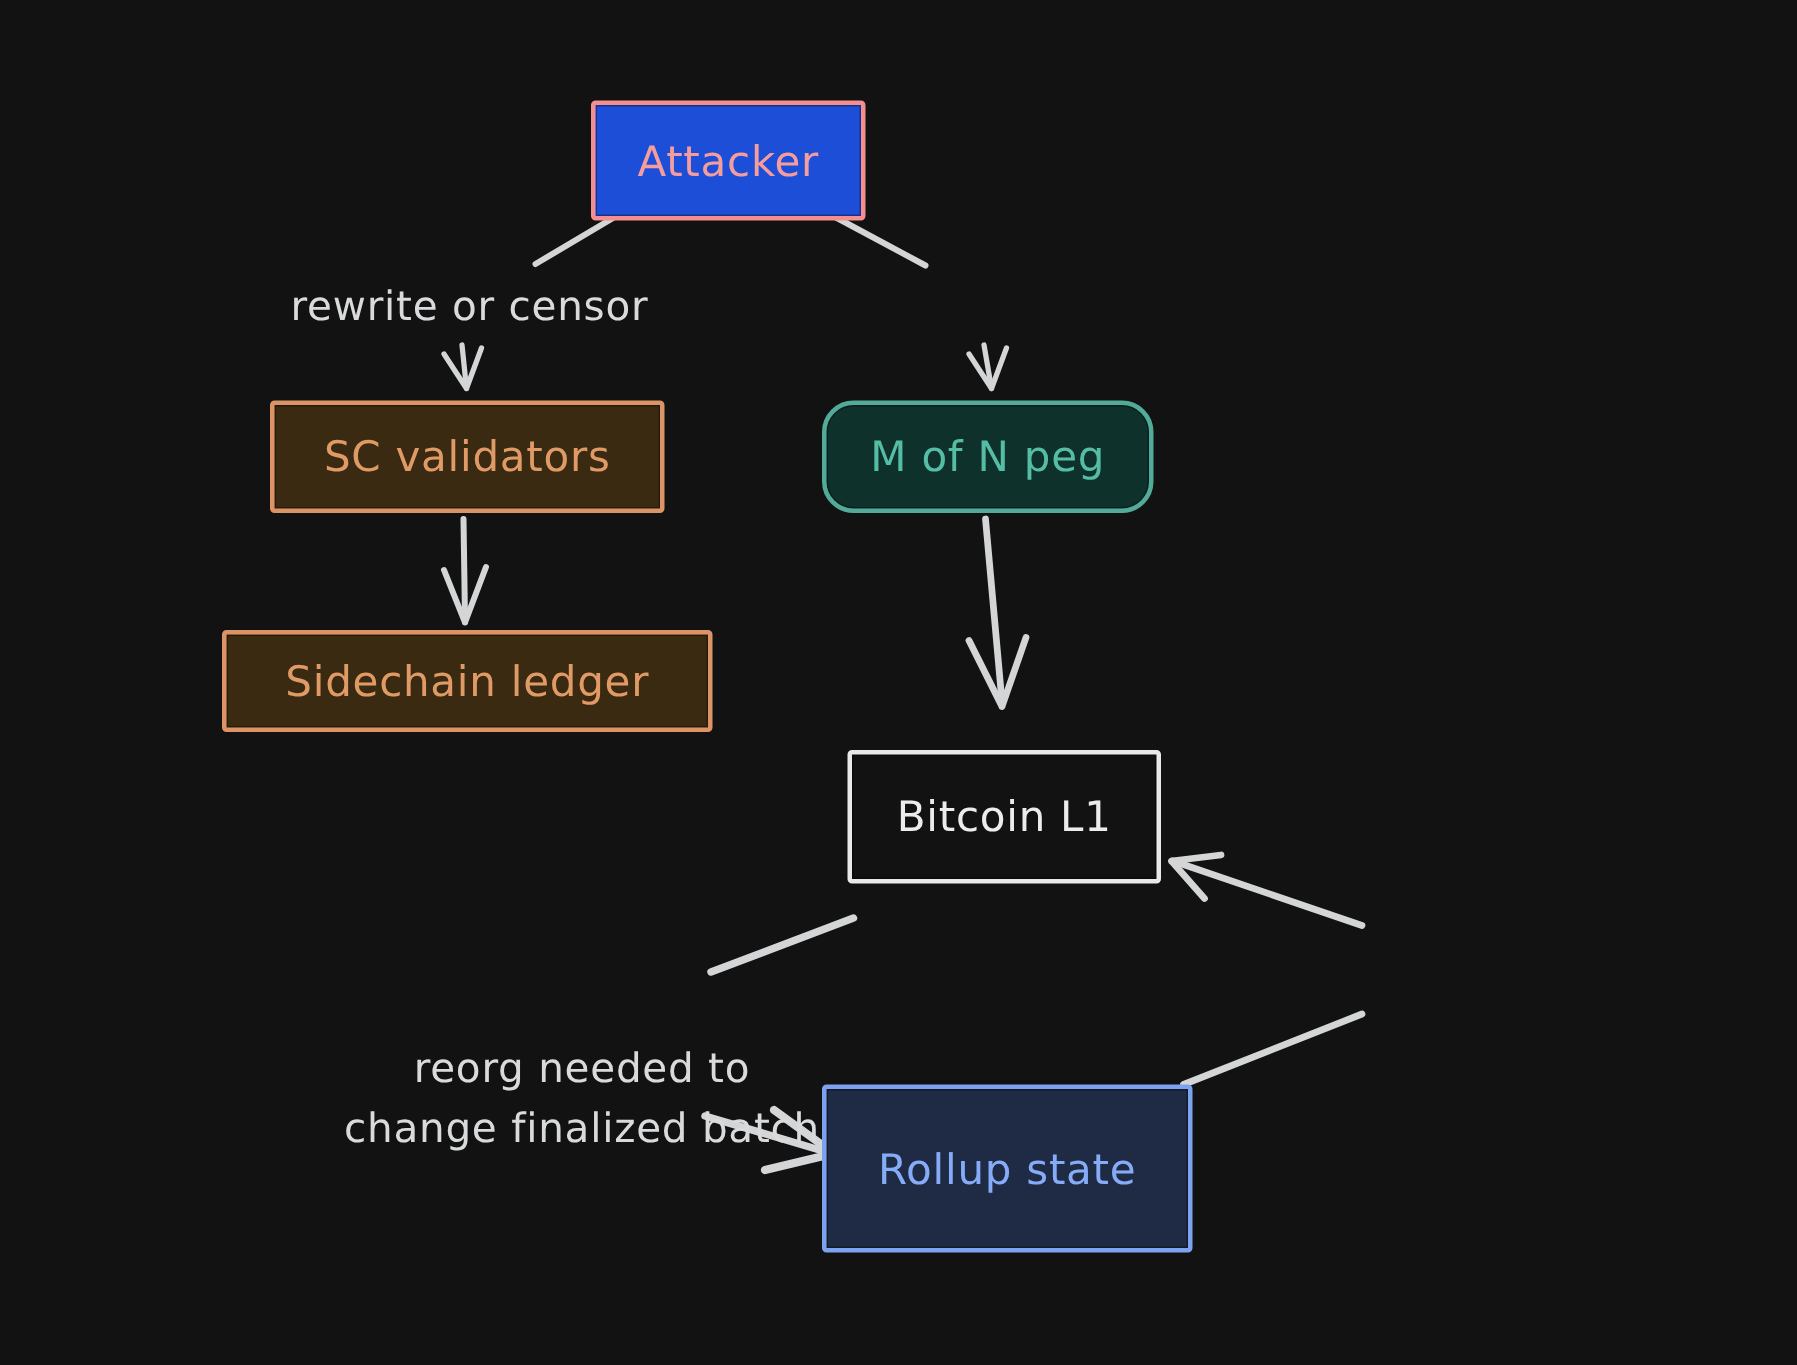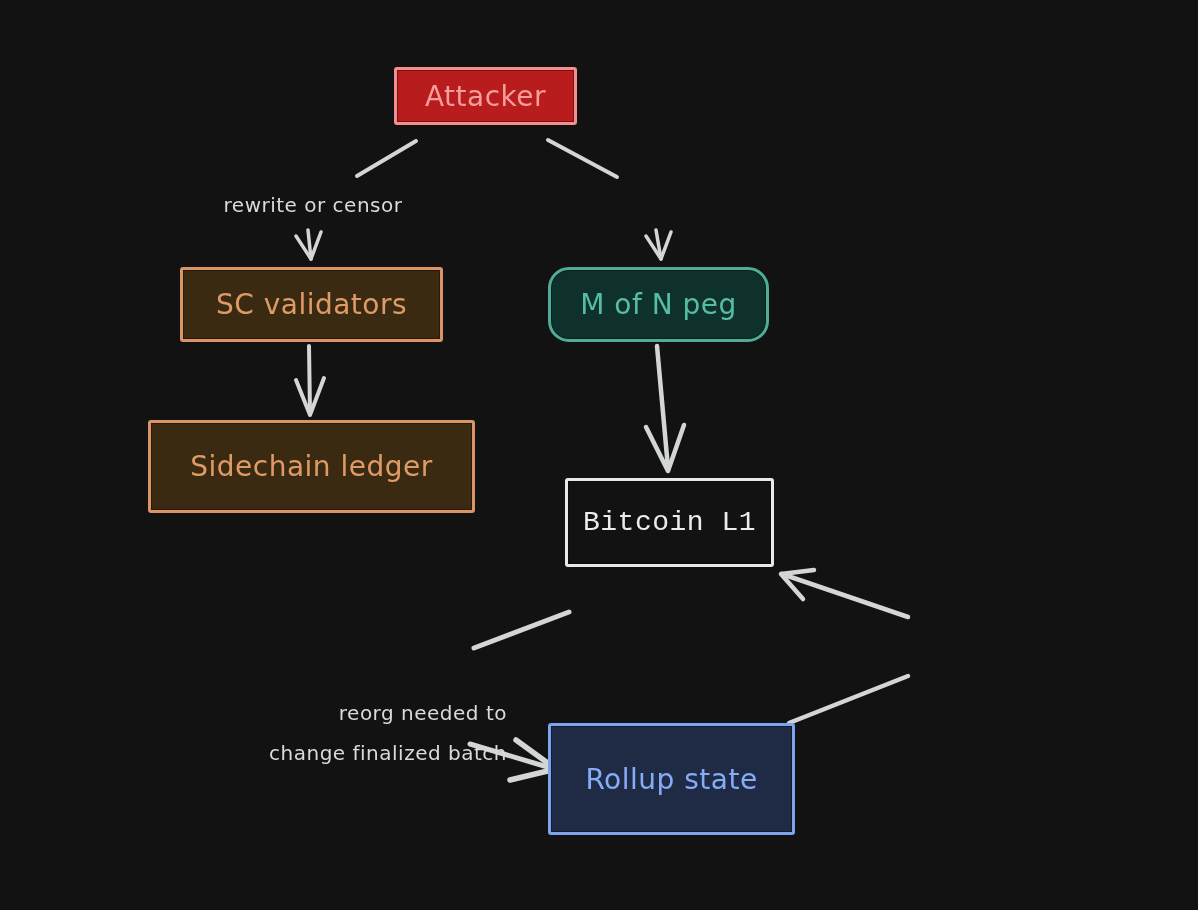--- a/index.html
+++ b/index.html
@@ -40,24 +40,24 @@
   }
   .node .node-label {
     font-size: 28px;
     letter-spacing: 0.5px;
     white-space: nowrap;
   }
   .edge-label {
     position: absolute;
     transform: translate(-50%, -50%);
     color: var(--label, #d8dadb);
-    font-size: 20px;
+    font-size: 27px;
     letter-spacing: 0.5px;
     white-space: nowrap;
-    text-align: right;
+    text-align: center;
     line-height: 40px;
   }
 </style>
 </head>
 <body style="background: rgb(18, 18, 18);">
 
 <div class="canvas">
 
   <svg class="arrows" viewBox="0 0 1198 910" xmlns="http://www.w3.org/2000/svg">
 
@@ -89,37 +89,37 @@
       <path d="M516,740 L556,769 M510,780 L556,769" stroke-width="5.5"></path>
     </g>
 
     <g>
       <path d="M789,723 L908,676" stroke-width="4.5"></path>
       <path d="M908,617 L782,574" stroke-width="4.5"></path>
       <path d="M814,570 L781,574 M803,599 L781,574" stroke-width="4.5"></path>
     </g>
   </svg>
 
-  <div class="node" style="left: 394px; top: 67px; width: 183px; height: 58px; border-width: 3.5px; border-color: rgb(245, 142, 142); background: #b91c1c; color: rgb(245, 156, 156);">
+  <div class="node" style="left: 394px; top: 67px; width: 183px; height: 80px; border-width: 3.5px; border-color: rgb(245, 142, 142); background: #1d4ed8; color: rgb(245, 156, 156);">
     <span class="node-label">Attacker</span>
   </div>
 
   <div class="node" style="left: 180px; top: 267px; width: 263px; height: 75px; border-color: rgb(220, 148, 103); background: rgb(58, 42, 18); color: rgb(224, 154, 102);">
     <span class="node-label">SC validators</span>
   </div>
 
-  <div class="node" style="left: 148px; top: 420px; width: 327px; height: 93px; border-color: rgb(220, 148, 103); background: rgb(58, 42, 18); color: rgb(224, 154, 102);">
+  <div class="node" style="left: 148px; top: 420px; width: 327px; height: 68px; border-color: rgb(220, 148, 103); background: rgb(58, 42, 18); color: rgb(224, 154, 102);">
     <span class="node-label">Sidechain ledger</span>
   </div>
 
   <div class="node" style="left: 548px; top: 267px; width: 221px; height: 75px; border-color: rgb(81, 171, 152); background: rgb(15, 49, 43); color: rgb(85, 189, 165); border-radius: 21px;">
     <span class="node-label">M of N peg</span>
   </div>
 
-  <div class="node" style="left: 565px; top: 478px; width: 209px; height: 89px; border-color: rgb(233, 233, 233); background: transparent; color: rgb(236, 236, 236); font-family: Liberation Mono, monospace;">
+  <div class="node" style="left: 565px; top: 500px; width: 209px; height: 89px; border-color: rgb(233, 233, 233); background: transparent; color: rgb(236, 236, 236);">
     <span class="node-label">Bitcoin L1</span>
   </div>
 
   <div class="node" style="left: 548px; top: 723px; width: 247px; height: 112px; border-color: rgb(125, 163, 240); background: rgb(31, 43, 68); color: rgb(134, 171, 247);">
     <span class="node-label">Rollup state</span>
   </div>
 
   <div class="edge-label" style="left:313px; top:205px;">rewrite or censor</div>
 
 

